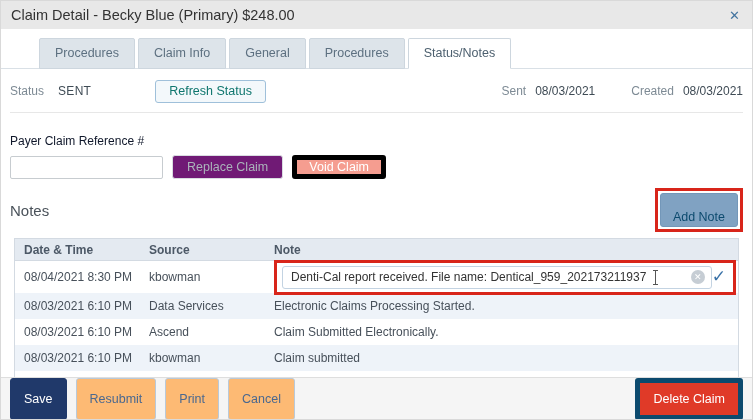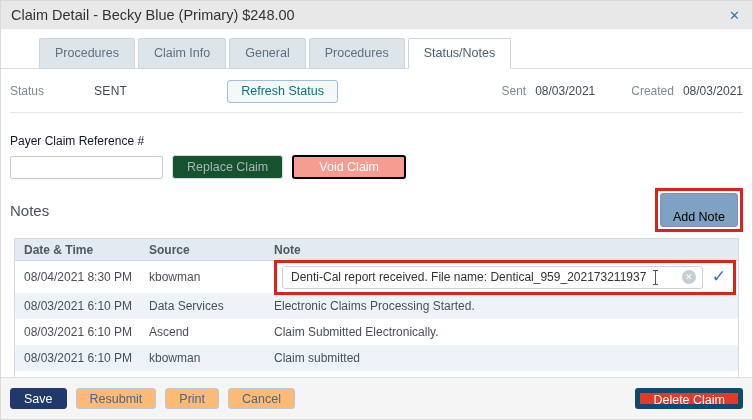--- a/index.html
+++ b/index.html
@@ -15,67 +15,67 @@
   
   .tabbar { position:relative; height:40px; background:#fff; }
   .tabline { position:absolute; left:0; right:0; bottom:0; height:1px; background:#d9e0e6; }
   .tabs { display:flex; align-items:flex-end; height:100%; padding-left:38px; position:relative; }
   .tab { height:31px; line-height:29px; padding:0 15px; font-size:12.5px; color:#5d7080; background:#dde4ea; border:1px solid #cdd6de; border-radius:2px 2px 0 0; margin-right:3px; position:relative; z-index:1; cursor:pointer; }
   .tab.active { background:#fff; border-bottom:1px solid #fff; color:#4d606f; z-index:2; }
 
   .content { padding:0 9px; }
 
   
-  .status-row { display:flex; align-items:center; margin-top:11px; height:22px;gap:36px; }
+  .status-row { display:flex; align-items:center; margin-top:11px; height:22px; }
   .lbl { color:#7d8a94; font-size:12px; }
   .val { color:#3f4b55; font-size:12px; }
   .status-row .status-lbl { margin-right:14px; }
   .status-row .status-val { margin-right:64px; letter-spacing:.3px; }
   .btn { font-family:inherit; font-size:12.5px; border-radius:3px; cursor:pointer; }
   .refresh-btn { height:23px; padding:0 13px; background:#f3f8fb; border:1px solid #9fc0da; color:#0f766e; }
   .status-right { margin-left:auto; display:flex; align-items:center; gap:9px; }
   .status-right .gap { width:18px; }
   .divider { border:none; border-top:1px solid #e7e7e7; margin-top:10px; }
 
   
   .payer-label { margin-top:21px; font-size:12px; color:#0f172a; }
   .payer-row { display:flex; align-items:center; margin-top:7px; gap:9px; }
   .payer-input { width:153px; height:23px; border:1px solid #c7ccd0; border-radius:2px; padding:0 6px; font-family:inherit; font-size:12px; color:#333; }
-  .replace-btn { height:24px; padding:0 14px; background:#14532d; border:1px solid #d9dde1; color:#aab3ba; cursor:default; }
-  .void-btn { height:24px; padding:0 25px; background:#f59d90; border:2px solid #000000; color:#fff; }
+  .replace-btn { height:24px; padding:0 14px; background:#701a75; border:1px solid #d9dde1; color:#aab3ba; cursor:default; }
+  .void-btn { height:24px; padding:0 12px; background:#f59d90; border:5px solid #000000; color:#fff; }
 
   
   .notes-row { display:flex; align-items:center; justify-content:space-between; margin-top:9px; }
   .notes-heading { font-size:15px; color:#4a525a; }
   .red-box { border:3px solid #d8251a; }
   .addnote-wrap { padding:2px; display:inline-block; }
-  .addnote-btn { height:23px; padding:16px 12px; background:#80a2c2; border:1px solid #7397b9; color:#000000; }
+  .addnote-btn { height:23px; padding:16px 12px; background:#80a2c2; border:1px solid #7397b9; color:#0c4a6e; }
 
   
   .notes-table { margin:6px 4px 0 4px; border:1px solid #d3dae2; height:182px; background:#fff; font-size:12px; }
   .t-head { display:flex; height:22px; align-items:center; background:#e4eaf1; color:#4c5866; font-weight:bold; border-bottom:1px solid #d3dae2; }
   .t-row { display:flex; align-items:center; height:26px; color:#47505a; }
   .t-row.stripe { background:#eef3f9; }
   .t-row.edit-row { height:32px; }
   .c-date { width:130px; padding-left:9px; flex-shrink:0; }
   .c-source { width:125px; padding-left:4px; flex-shrink:0; }
   .c-note { flex:1; padding-left:4px; display:flex; align-items:center; }
 
   
-  .note-edit-wrap { flex:1; display:flex; align-items:flex-start; margin-right:2px; padding:3px 5px; gap:9px; }
+  .note-edit-wrap { flex:1; display:flex; align-items:flex-start; margin-right:2px; padding:3px 5px; }
   .note-input { flex:1; height:23px; background:#fff; border:1px solid #c3d3e2; border-radius:3px; display:flex; align-items:center; padding:0 26px 0 8px; position:relative; color:#333; cursor:text; }
   .ibeam { width:1px; height:13px; background:#555; position:relative; margin-left:9px; flex-shrink:0; }
   .ibeam::before, .ibeam::after { content:""; position:absolute; left:-2px; width:5px; height:1px; background:#555; }
   .ibeam::before { top:-1px; } .ibeam::after { bottom:-1px; }
   .clear-icon { position:absolute; right:6px; width:14px; height:14px; border-radius:50%; background:#c6cdd4; color:#fff; font-size:9px; line-height:14px; text-align:center; cursor:pointer; }
   .check-icon { color:#3a72a8; font-size:17px; font-weight:bold; cursor:pointer; padding-right:2px; }
 
   
   .footer { position:absolute; left:0; right:0; bottom:0; height:42px; background:#f5f5f5; border-top:1px solid #dedede; display:flex; align-items:center; padding:0 9px; gap:9px; }
-  .footer .btn { height:21px; padding:0 13px; }
+  .footer .btn { height:42px; padding:0 13px; }
   .save-btn { background:#20396a; border:1px solid #20396a; color:#fff; }
   .sec-btn { background:#fdba74; border:1px solid #b9c9d9; color:#4a688f; }
   .delete-btn { margin-left:auto; background:#e03a28; border:5px solid #0c4a6e; color:#fff; }
 </style>
 </head>
 <body>
 
 <div class="dialog">
 
   <div class="titlebar">

